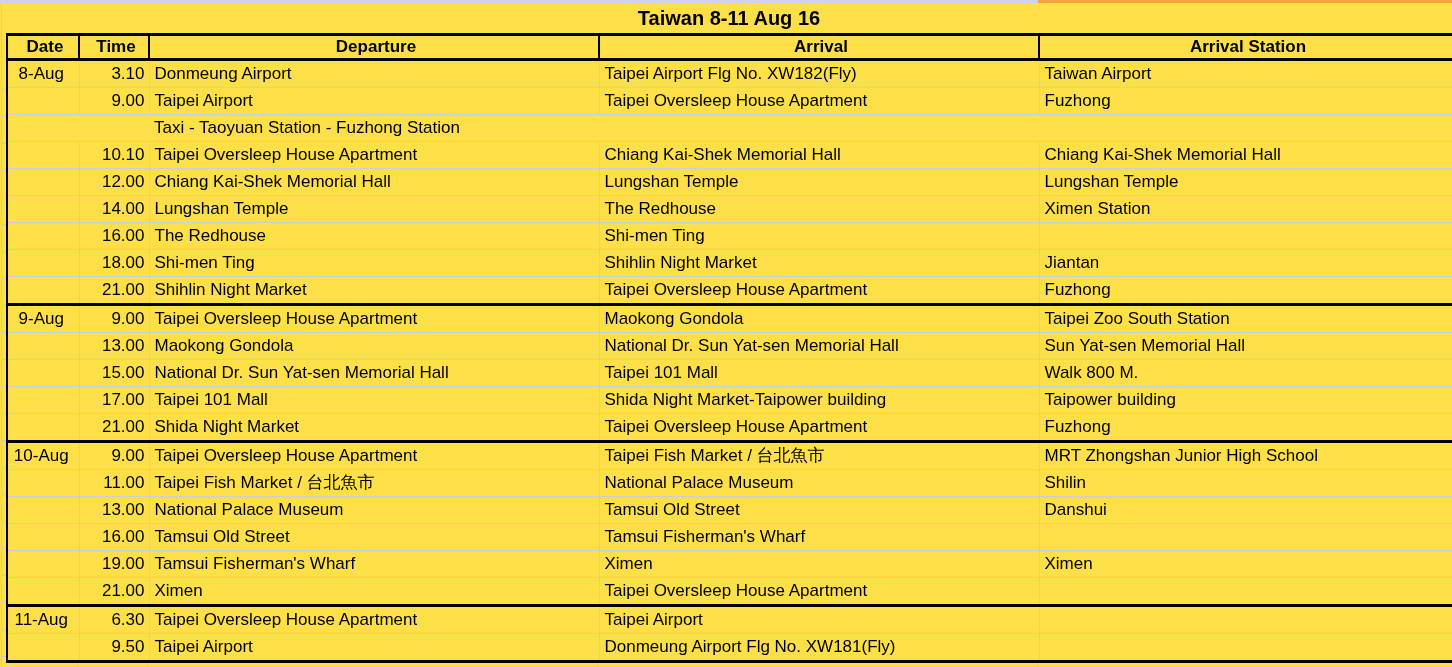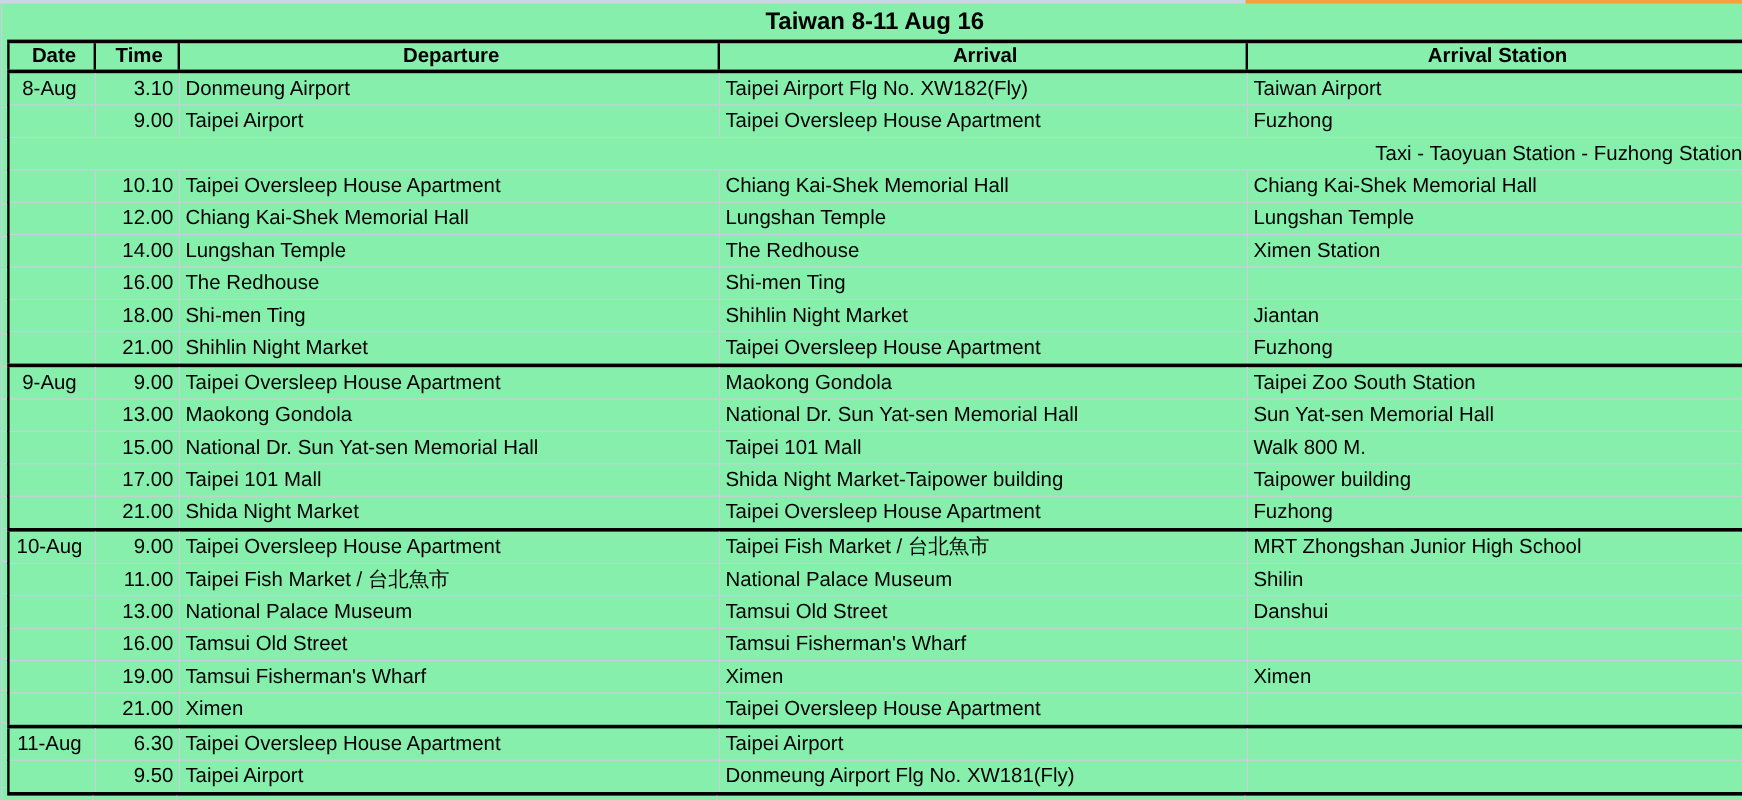--- a/index.html
+++ b/index.html
@@ -4,21 +4,21 @@
 <style>
   :root{
     --grid:#c9cfda;
     --black:#000000;
   }
   html,body{margin:0;padding:0;background:#ffffff;}
   #screen{
     position:relative;
     width:1452px;height:667px;
     overflow:hidden;
-    background:#86efac;
+    background:#fde047;
     font-family:"Liberation Sans","DejaVu Sans",sans-serif;
     color:#000;
   }
   
   .strip{position:absolute;top:0;height:3px;}
   .strip-blue{left:0;width:1038px;background:#cdd5e4;}
   .strip-orange{left:1038px;width:414px;background:#f2a33f;}
   
   .gutter-line{position:absolute;left:1px;top:3px;width:1px;height:664px;background:var(--grid);}
   .gutter-stubs{
@@ -56,21 +56,21 @@
   td{
     border-right:1px solid var(--grid);
     border-bottom:1px solid var(--grid);
     height:26px;line-height:26px;
     padding:0;white-space:nowrap;overflow:visible;
   }
   td:last-child{border-right:none;}
   td.date{text-align:center;padding-right:4px;}
   td.time{text-align:right;padding-right:4px;}
   td.text{text-align:left;padding-left:5px;}
-  td.note{text-align:right;padding-left:75px;}
+  td.note{text-align:left;padding-left:75px;}
   td.no-r{border-right:none;}
   tr.section-end td{border-bottom:3px solid var(--black);}
   
   .below-strip{position:relative;height:10px;}
   .below-strip .vstub{position:absolute;top:0;width:1px;height:10px;background:var(--grid);}
 </style>
 </head>
 <body>
 
 <div id="screen">

